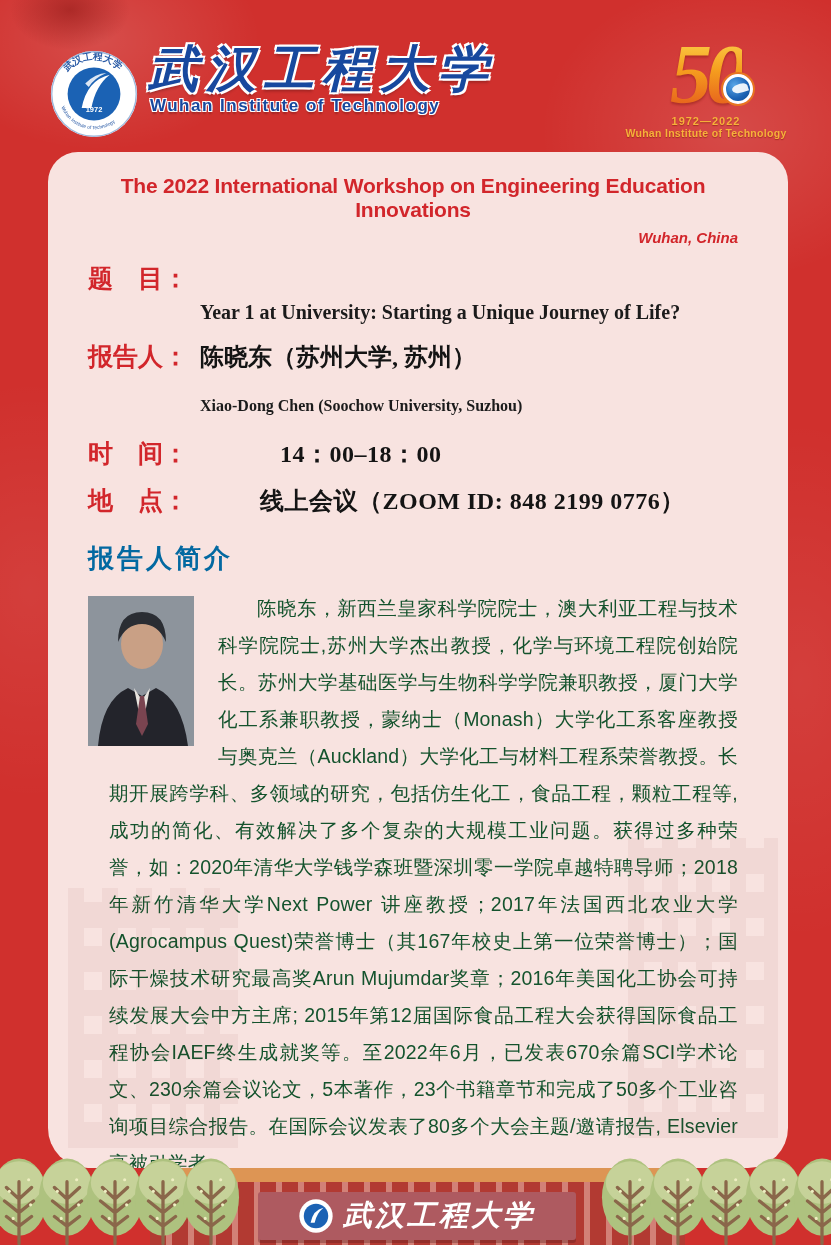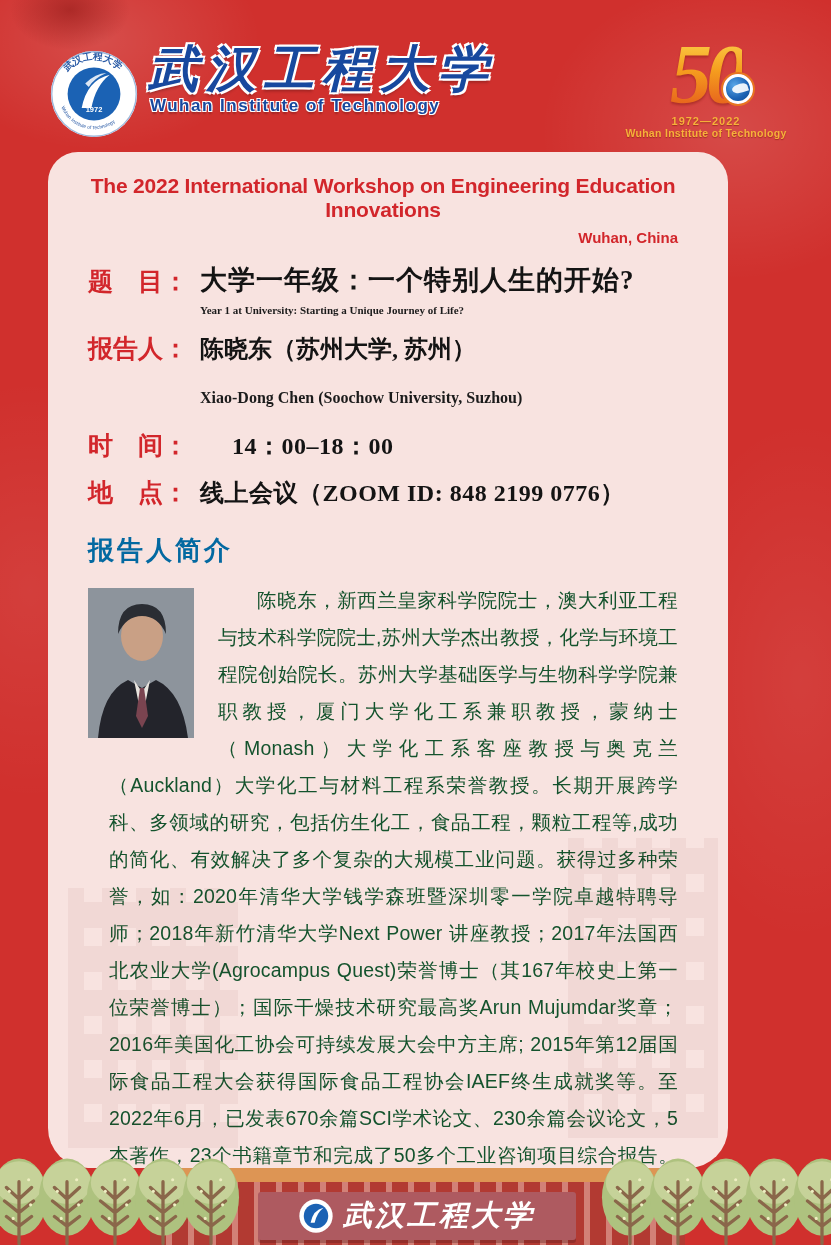--- a/index.html
+++ b/index.html
@@ -30,44 +30,44 @@
               filter:drop-shadow(0 2px 1px rgba(120,20,10,.4)); }
   .anniv-dot { position:absolute; right:38px; top:38px; width:30px; height:30px; border-radius:50%;
                background:radial-gradient(circle at 35% 35%, #5aa7e8 0%, #1b62b4 60%, #0d4a92 100%);
                border:3px solid #fff; box-shadow:0 0 0 2px #e8761f; }
   .anniv-dot::after { content:""; position:absolute; left:6px; top:7px; width:16px; height:9px; border-radius:50% 50% 0 70%;
                background:#fff; transform:rotate(-18deg); opacity:.9; }
   .anniv-years { margin-top:2px; font-size:11px; font-weight:bold; color:#f6b13a; letter-spacing:1px; text-shadow:0 1px 1px rgba(120,20,10,.5); }
   .anniv-name { font-size:10.5px; font-weight:bold; color:#f6b13a; letter-spacing:.3px; text-shadow:0 1px 1px rgba(120,20,10,.5); }
 
   
-  .card { position:absolute; left:48px; top:152px; width:680px; height:1016px; background:#f8e3e0;
+  .card { position:absolute; left:48px; top:152px; width:740px; height:1016px; background:#f8e3e0;
           border-radius:30px 30px 40px 40px; padding:22px 50px 0 40px; overflow:hidden; z-index:3; }
   .wm { position:absolute; opacity:.05; background:
         repeating-linear-gradient(90deg,#7a2020 0 16px, transparent 16px 34px),
         repeating-linear-gradient(0deg,#7a2020 0 26px, transparent 26px 44px); }
   .wm1 { left:20px; bottom:20px; width:170px; height:260px; }
   .wm2 { right:10px; bottom:30px; width:150px; height:300px; }
 
   .wk-title { text-align:center; color:#d2262b; font-weight:bold; font-size:21px; letter-spacing:-.2px; }
-  .wk-loc, .wk-dates { text-align:right; color:#d2262b; font-weight:bold; font-size:15px; line-height:20px; }
+  .wk-loc, .wk-dates { text-align:right; color:#d2262b; font-weight:bold; font-size:15px; line-height:20px;font-style:italic; }
   .wk-loc { margin-top:6px; }
 
   .row { display:flex; align-items:flex-end; margin-top:16px; }
   .lbl { flex:none; width:112px; color:#d2262b; font-family:"Liberation Serif", serif; font-weight:bold; font-size:25px; white-space:nowrap; }
   .val { font-family:"Liberation Serif", serif; font-weight:bold; color:#141414; }
   .val.topic { font-size:27px; letter-spacing:1px; }
   .val.speaker { font-size:24px; }
-  .val.plain { font-size:24px; letter-spacing:.5px; }
+  .val.plain { font-size:24px; letter-spacing:.5px;margin-left:48px; }
   .sub-en { margin:6px 0 0 112px; font-family:"Liberation Serif", serif; font-weight:bold; color:#1b1b1b; }
-  .sub-en.topic { font-size:11px; }
+  .sub-en.topic { font-size:20px; }
   .sub-en.speaker { font-size:16px;margin-top:24px; }
   .row.topic-row { margin-top:14px; }
   .row.time-row { margin-top:22px;gap:32px; }
-  .row.venue-row { margin-top:14px; }
+  .row.venue-row { margin-top:14px;gap:12px; }
 
   .bio-heading { margin-top:24px; color:#0369a1; font-weight:bold; font-size:26px; letter-spacing:3px; }
 
   .bio { margin-top:14px; }
   .photo { float:left; width:106px; height:150px; margin:6px 24px 6px 0; background:linear-gradient(180deg,#9aa1a9,#7e848d); }
   .bio-cn { font-size:19.5px; line-height:37px; color:#14532d; text-align:justify; text-indent:2em; letter-spacing:.2px;margin-left:21px; }
   .bio-en { margin-top:8px; font-size:13.8px; line-height:18.4px; color:#232323; text-align:justify; text-indent:34px; }
 
   
   .building { position:absolute; left:150px; top:1146px; width:535px; height:99px; z-index:2; background:#dd9554; }
@@ -126,21 +126,20 @@
 
   <div class="card">
     <div class="wm wm1"></div>
     <div class="wm wm2"></div>
 
     <div class="wk-title">The 2022 International Workshop on Engineering Education Innovations</div>
     <div class="wk-loc">Wuhan, China</div>
 
     <div class="row topic-row">
       <span class="lbl">题　目：</span>
-      <span class="val topic">大学一年级：一个特别人生的开始?</span>
     </div>
     <div class="sub-en topic">Year 1 at University: Starting a Unique Journey of Life?</div>
 
     <div class="row">
       <span class="lbl">报告人：</span>
       <span class="val speaker">陈晓东（苏州大学, 苏州）</span>
     </div>
     <div class="sub-en speaker">Xiao-Dong Chen (Soochow University, Suzhou)</div>
 
     <div class="row time-row">

